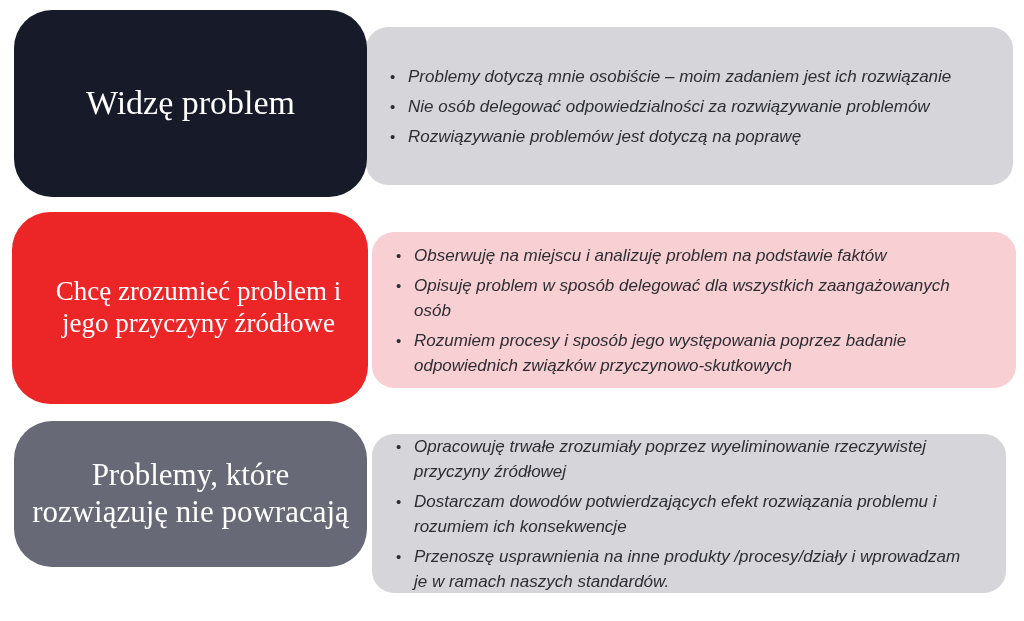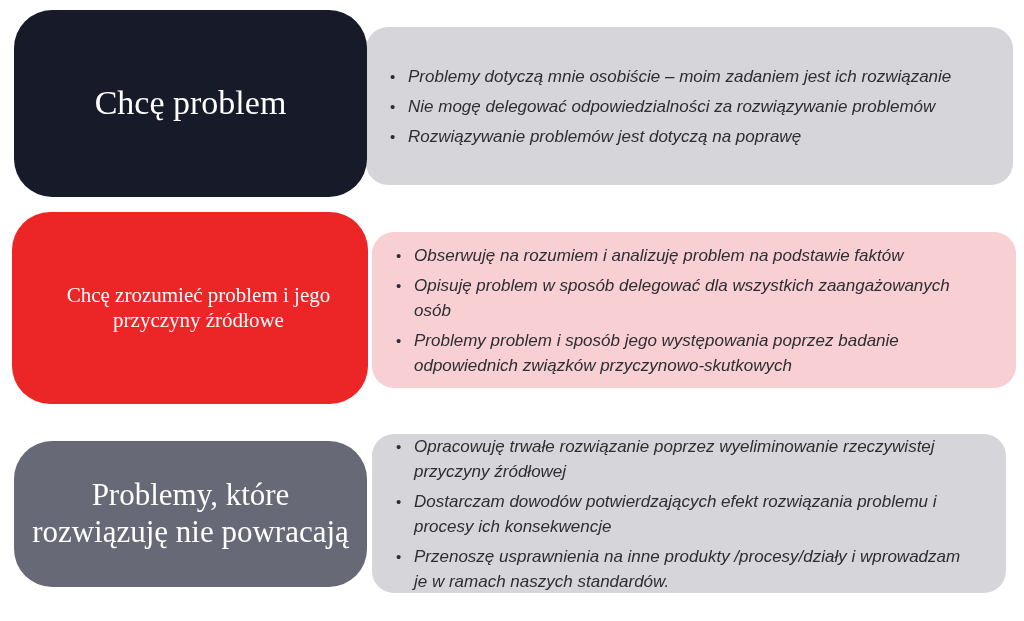--- a/index.html
+++ b/index.html
@@ -27,22 +27,22 @@
   }
   .title-box .title-text {
     font-family: "Liberation Serif", "DejaVu Serif", serif;
     color: #ffffff;
     line-height: 1.18;
     padding: 0 18px;
   }
   .box-navy  { left: 14px;  top: 10px;  width: 353px; height: 187px; }
   .box-navy .title-text  { font-size: 34px; }
   .box-red   { left: 12px;  top: 212px; width: 356px; height: 192px; }
-  .box-red .title-text   { font-size: 21px; padding-left: 35px; }
-  .box-slate { left: 14px;  top: 441px; width: 353px; height: 146px; }
+  .box-red .title-text   { font-size: 27px; padding-left: 35px; }
+  .box-slate { left: 14px;  top: 421px; width: 353px; height: 146px; }
   .box-slate .title-text { font-size: 31px; }
 
   
   .panel {
     position: absolute;
     border-radius: 22px;
     z-index: 1;
     display: flex;
     flex-direction: column;
     justify-content: center;
@@ -72,69 +72,69 @@
     flex: 1 1 auto;
     font-style: italic;
   }
 </style>
 </head>
 <body>
 
 <div class="canvas">
 
   <div class="title-box box-navy" style="background-color: rgb(23, 26, 41);">
-    <div class="title-text">Chcę problem</div>
+    <div class="title-text">Widzę problem</div>
   </div>
 
   <div class="panel panel-1" style="background-color: rgb(214, 213, 217);">
     <div class="bullet">
       <span class="marker">•</span>
       <span class="bullet-text">Problemy dotyczą mnie osobiście – moim zadaniem jest ich rozwiązanie</span>
     </div>
     <div class="bullet">
       <span class="marker">•</span>
-      <span class="bullet-text">Nie mogę delegować odpowiedzialności za rozwiązywanie problemów</span>
+      <span class="bullet-text">Nie osób delegować odpowiedzialności za rozwiązywanie problemów</span>
     </div>
     <div class="bullet">
       <span class="marker">•</span>
       <span class="bullet-text">Rozwiązywanie problemów jest dotyczą na poprawę</span>
     </div>
   </div>
 
   <div class="title-box box-red" style="background-color: rgb(236, 37, 39);">
     <div class="title-text">Chcę zrozumieć problem i jego przyczyny źródłowe</div>
   </div>
 
   <div class="panel panel-2" style="background-color: rgb(248, 207, 210);">
     <div class="bullet">
       <span class="marker">•</span>
-      <span class="bullet-text">Obserwuję na rozumiem i analizuję problem na podstawie faktów</span>
+      <span class="bullet-text">Obserwuję na miejscu i analizuję problem na podstawie faktów</span>
     </div>
     <div class="bullet">
       <span class="marker">•</span>
       <span class="bullet-text">Opisuję problem w sposób delegować dla wszystkich zaangażowanych osób</span>
     </div>
     <div class="bullet">
       <span class="marker">•</span>
-      <span class="bullet-text">Problemy problem i sposób jego występowania poprzez badanie odpowiednich związków przyczynowo-skutkowych</span>
+      <span class="bullet-text">Rozumiem procesy i sposób jego występowania poprzez badanie odpowiednich związków przyczynowo-skutkowych</span>
     </div>
   </div>
 
   <div class="title-box box-slate" style="background-color: rgb(103, 106, 118);">
     <div class="title-text">Problemy, które rozwiązuję nie powracają</div>
   </div>
 
   <div class="panel panel-3" style="background-color: rgb(214, 213, 217);">
     <div class="bullet">
       <span class="marker">•</span>
-      <span class="bullet-text">Opracowuję trwałe rozwiązanie poprzez wyeliminowanie rzeczywistej przyczyny źródłowej</span>
+      <span class="bullet-text">Opracowuję trwałe zrozumiały poprzez wyeliminowanie rzeczywistej przyczyny źródłowej</span>
     </div>
     <div class="bullet">
       <span class="marker">•</span>
-      <span class="bullet-text">Dostarczam dowodów potwierdzających efekt rozwiązania problemu i procesy ich konsekwencje</span>
+      <span class="bullet-text">Dostarczam dowodów potwierdzających efekt rozwiązania problemu i rozumiem ich konsekwencje</span>
     </div>
     <div class="bullet">
       <span class="marker">•</span>
       <span class="bullet-text">Przenoszę usprawnienia na inne produkty /procesy/działy i wprowadzam je w ramach naszych standardów.</span>
     </div>
   </div>
 
 </div>
 
 </body></html>

